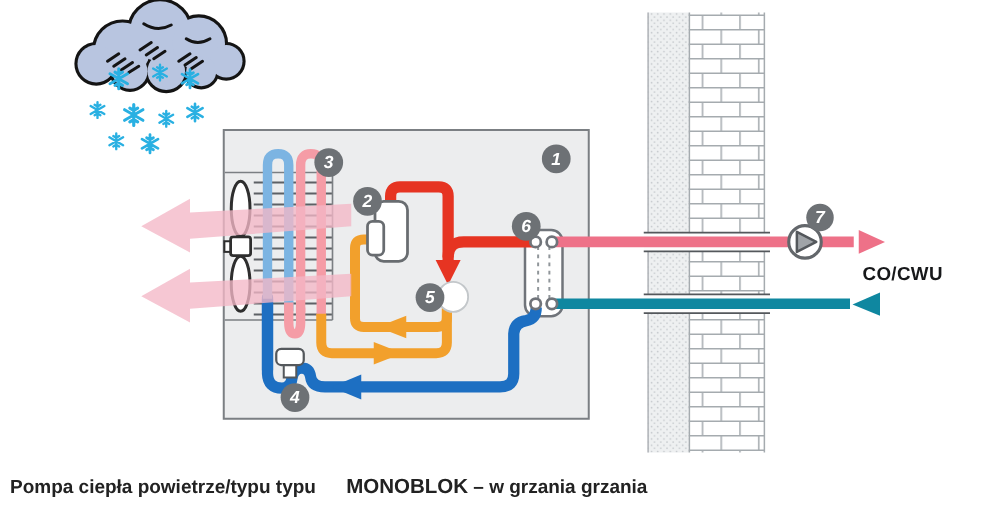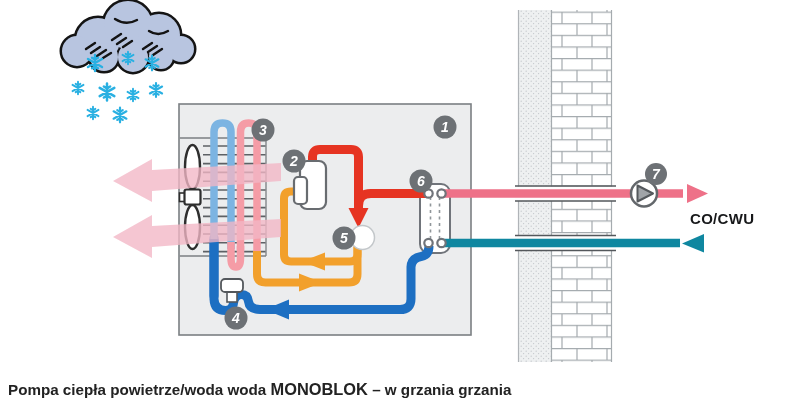--- a/index.html
+++ b/index.html
@@ -7,21 +7,21 @@
          font-family:"Liberation Sans",sans-serif;}
   svg{display:block;}
   .pipe{fill:none;stroke-linejoin:round;}
   .thinline{stroke:#7b7f83;stroke-width:1.3;fill:none;}
   .cloud-outline{stroke:#141414;stroke-width:5;}
   .cloud-hatch{stroke:#141414;stroke-width:2.4;fill:none;stroke-linecap:round;}
   .marker-num{font:italic 700 14px "Liberation Sans",sans-serif;fill:#ffffff;text-anchor:middle;}
   .co-label{font:700 15px "Liberation Sans",sans-serif;fill:#17181a;letter-spacing:.3px;}
   .caption{position:absolute;left:8px;top:380px;width:760px;color:#222;
            font:700 15.2px "Liberation Sans",sans-serif;}
-  .caption .strong{font-size:16.4px;font-weight:800;}
+  .caption .strong{font-size:16.4px;font-weight:800;margin-left:20px;}
 </style>
 </head>
 <body>
 
 <div class="stage">
 <svg width="791" height="407" viewBox="0 0 791 407">
   <defs>
     <pattern id="stipple" width="5" height="5" patternUnits="userSpaceOnUse">
       <rect width="5" height="5" fill="#eef0f1"></rect>
       <circle cx="1.2" cy="1.2" r="0.65" fill="#c2c6ca"></circle>
@@ -200,14 +200,14 @@
     </g>
     <g>
       <circle cx="656" cy="174" r="11" fill="#6d7175"></circle>
       <text class="marker-num" x="656" y="178.8">7</text>
     </g>
   </g>
 
   <text class="co-label" x="690" y="224">CO/CWU</text>
 </svg>
 
-<div class="caption"><span>Pompa ciepła powietrze/woda woda</span> <span class="strong">MONOBLOK</span> <span>– w grzania grzania</span></div>
+<div class="caption"><span>Pompa ciepła powietrze/typu typu</span> <span class="strong">MONOBLOK</span> <span>– w grzania grzania</span></div>
 </div>
 
 </body></html>

